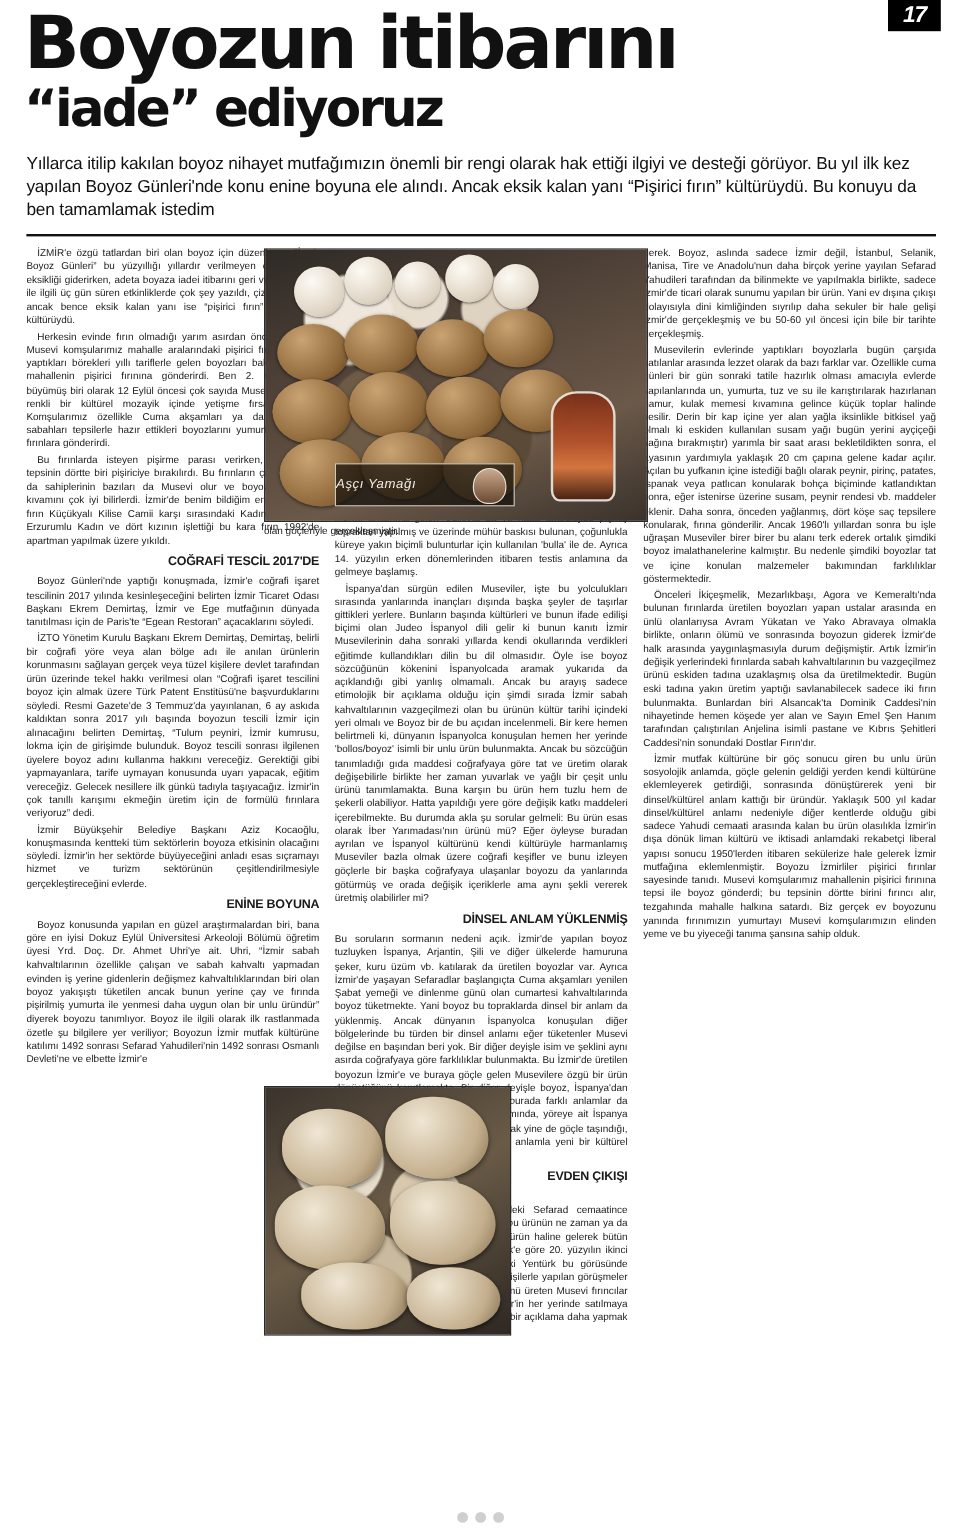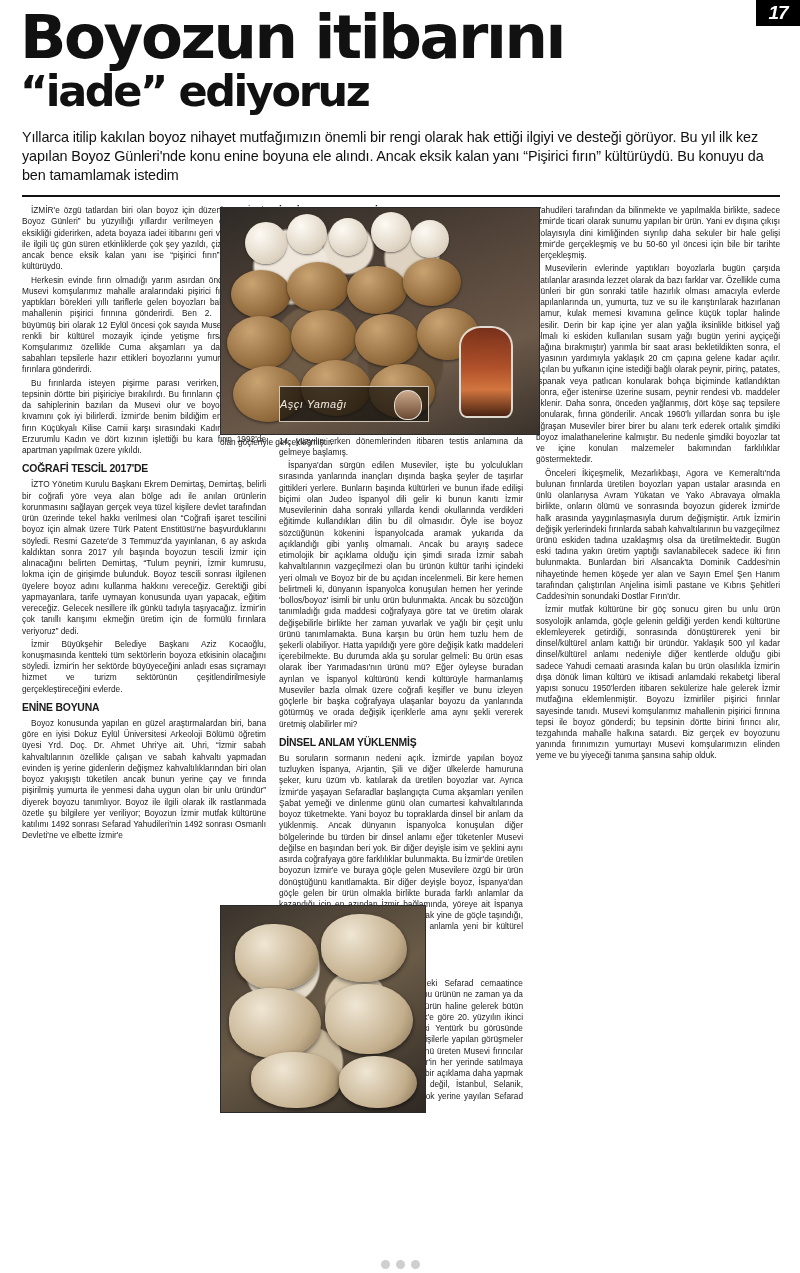--- a/index.html
+++ b/index.html
@@ -12,21 +12,21 @@
     height: 1273px;
     position: relative;
     font-family: "Liberation Sans", sans-serif;
     color: #1a1a1a;
     overflow: hidden;
   }
 
   
   .page-badge {
     position: absolute;
-    top: 0; right: 0;
+    top: 0; right: 16px;
     width: 44px; height: 26px;
     background: #000;
     color: #fff;
     font-size: 19px;
     font-weight: bold;
     font-style: italic;
     display: flex;
     align-items: center;
     justify-content: center;
     letter-spacing: -1px;
@@ -89,21 +89,21 @@
     text-indent: 9px;
   }
   .cols p.noind { text-indent: 0; }
   .dropcapline { text-indent: 0; }
 
   h3.subhead {
     font-size: 10.4px;
     font-weight: bold;
     margin: 6px 0 3px 0;
     letter-spacing: -0.2px;
-    text-align: left;
+    text-align: right;
     break-after: avoid;
   }
 
   
   .photo {
     position: absolute;
     left: 198px;
     top: 2px;
     width: 320px;
     height: 228px;
@@ -226,20 +226,21 @@
 
 <div class="body-area">
 
   <div class="cols">
 
     <div>
       <p class="dropcapline">İZMİR'e özgü tatlardan biri olan boyoz için düzenlenen “İzmir Boyoz Günleri” bu yüzyıllığı yıllardır verilmeyen önemle ilgili eksikliği giderirken, adeta boyaza iadei itibarını geri verdik. Boyoz ile ilgili üç gün süren etkinliklerde çok şey yazıldı, çizildi, anlatıldı ancak bence eksik kalan yanı ise “pişirici fırın” isteyişi ve kültürüydü.</p>
       <p>Herkesin evinde fırın olmadığı yarım asırdan önceki İzmir'de Musevi komşularımız mahalle aralarındaki pişirici fırınlara evde yaptıkları börekleri yıllı tariflerle gelen boyozları bakır tepsilerle mahallenin pişirici fırınına gönderirdi. Ben 2. Karantina'da büyümüş biri olarak 12 Eylül öncesi çok sayıda Musevi komşu ile renkli bir kültürel mozayik içinde yetişme fırsatı buldum. Komşularımız özellikle Cuma akşamları ya da Cumartesi sabahları tepsilerle hazır ettikleri boyozlarını yumurtaları pişirici fırınlara gönderirdi.</p>
       <p>Bu fırınlarda isteyen pişirme parası verirken, çoğunlukla tepsinin dörtte biri pişiriciye bırakılırdı. Bu fırınların çalışanları ya da sahiplerinin bazıları da Musevi olur ve boyozun pişirme kıvamını çok iyi bilirlerdi. İzmir'de benim bildiğim en son pişirici fırın Küçükyalı Kilise Camii karşı sırasındaki Kadınlar fırınıydı. Erzurumlu Kadın ve dört kızının işlettiği bu kara fırın 1992'de apartman yapılmak üzere yıkıldı.</p>
       <h3 class="subhead">COĞRAFİ TESCİL 2017'DE</h3>
+      <p>Boyoz Günleri'nde yaptığı konuşmada, İzmir'e coğrafi işaret tescilinin 2017 yılında kesinleşeceğini belirten İzmir Ticaret Odası Başkanı Ekrem Demirtaş, İzmir ve Ege mutfağının dünyada tanıtılması için de Paris'te “Egean Restoran” açacaklarını söyledi.</p>
       <p>İZTO Yönetim Kurulu Başkanı Ekrem Demirtaş, Demirtaş, belirli bir coğrafi yöre veya alan bölge adı ile anılan ürünlerin korunmasını sağlayan gerçek veya tüzel kişilere devlet tarafından ürün üzerinde tekel hakkı verilmesi olan “Coğrafi işaret tescilini boyoz için almak üzere Türk Patent Enstitüsü'ne başvurduklarını söyledi. Resmi Gazete'de 3 Temmuz'da yayınlanan, 6 ay askıda kaldıktan sonra 2017 yılı başında boyozun tescili İzmir için alınacağını belirten Demirtaş, “Tulum peyniri, İzmir kumrusu, lokma için de girişimde bulunduk. Boyoz tescili sonrası ilgilenen üyelere boyoz adını kullanma hakkını vereceğiz. Gerektiği gibi yapmayanlara, tarife uymayan konusunda uyarı yapacak, eğitim vereceğiz. Gelecek nesillere ilk günkü tadıyla taşıyacağız. İzmir'in çok tanıllı karışımı ekmeğin üretim için de formülü fırınlara veriyoruz” dedi.</p>
       <p>İzmir Büyükşehir Belediye Başkanı Aziz Kocaoğlu, konuşmasında kentteki tüm sektörlerin boyoza etkisinin olacağını söyledi. İzmir'in her sektörde büyüyeceğini anladı esas sıçramayı hizmet ve turizm sektörünün çeşitlendirilmesiyle gerçekleştireceğini evlerde.</p>
       <h3 class="subhead">ENİNE BOYUNA</h3>
       <p>Boyoz konusunda yapılan en güzel araştırmalardan biri, bana göre en iyisi Dokuz Eylül Üniversitesi Arkeoloji Bölümü öğretim üyesi Yrd. Doç. Dr. Ahmet Uhri'ye ait. Uhri, “İzmir sabah kahvaltılarının özellikle çalışan ve sabah kahvaltı yapmadan evinden iş yerine gidenlerin değişmez kahvaltılıklarından biri olan boyoz yakışıştı tüketilen ancak bunun yerine çay ve fırında pişirilmiş yumurta ile yenmesi daha uygun olan bir unlu üründür” diyerek boyozu tanımlıyor. Boyoz ile ilgili olarak ilk rastlanmada özetle şu bilgilere yer veriliyor; Boyozun İzmir mutfak kültürüne katılımı 1492 sonrası Sefarad Yahudileri'nin 1492 sonrası Osmanlı Devleti'ne ve elbette İzmir'e</p>
     </div>
 
     <div>
       <div style="height:238px"></div>
       <h3 class="subhead">İSMİ NEREDEN GELİYOR?</h3>
       <p class="noind">İzmir dışında hemen hiç tanınmayan bu ürünün adının anlamını bulabilmek için 1492 yılından 31 Temmuz'una geri dönmek gerekiyor. Bu tarih Musevilerin İspanya'dan ya da bu ülkenin kutsal kitapta yazan adıyla Sefardim'den çıkış/çıkarılış tarihidir. Türkçenin en kapsamlı etimoloji sözlüğünü hazırlayan Sevan Nişanyan'ın yaptığı etimolojik açıklamaya göre, “Ladino adı verilen Yahudi İspanyolcasında boyoz çoğul kelime, tekili 'boyo', görek. Yuvarlak ufak ekmek ya da çörek. İspanyolca çift L harfi /y/ okunur, yani telaffuzda bir fark yok.” 'bollos/boyoz' ilişkisinin bu şekilde açıklanmakta Nişanyan. Elbette burada sözünü ettiği 'bollo (boyo)' diğer Hint-Avrupa dillerinde de karşımıza farklı biçimlerde çıkmakta. En bilinenleri İngilizcede kullanılan şekli yani 'ball'. Sözcük herkesin anlayabileceği bir şekil tanımlamakta; yuvarlak ya da küresel bir obje yani top. Kökenin işlenmek, kabarmak anlamına gelen Proto Hint-Avrupa 'bhel' sözcüğüne kadar götürülebildiği ve ayrıca İngilizce 'swell' sözcüğüyle de ilişkili, mermi anlamına gelen 'bullet'la da ve hatta arkeolojide pişmiş topraktan yapılmış ve üzerinde mühür baskısı bulunan, çoğunlukla küreye yakın biçimli bulunturlar için kullanılan 'bulla' ile de. Ayrıca 14. yüzyılın erken dönemlerinden itibaren testis anlamına da gelmeye başlamış.</p>

